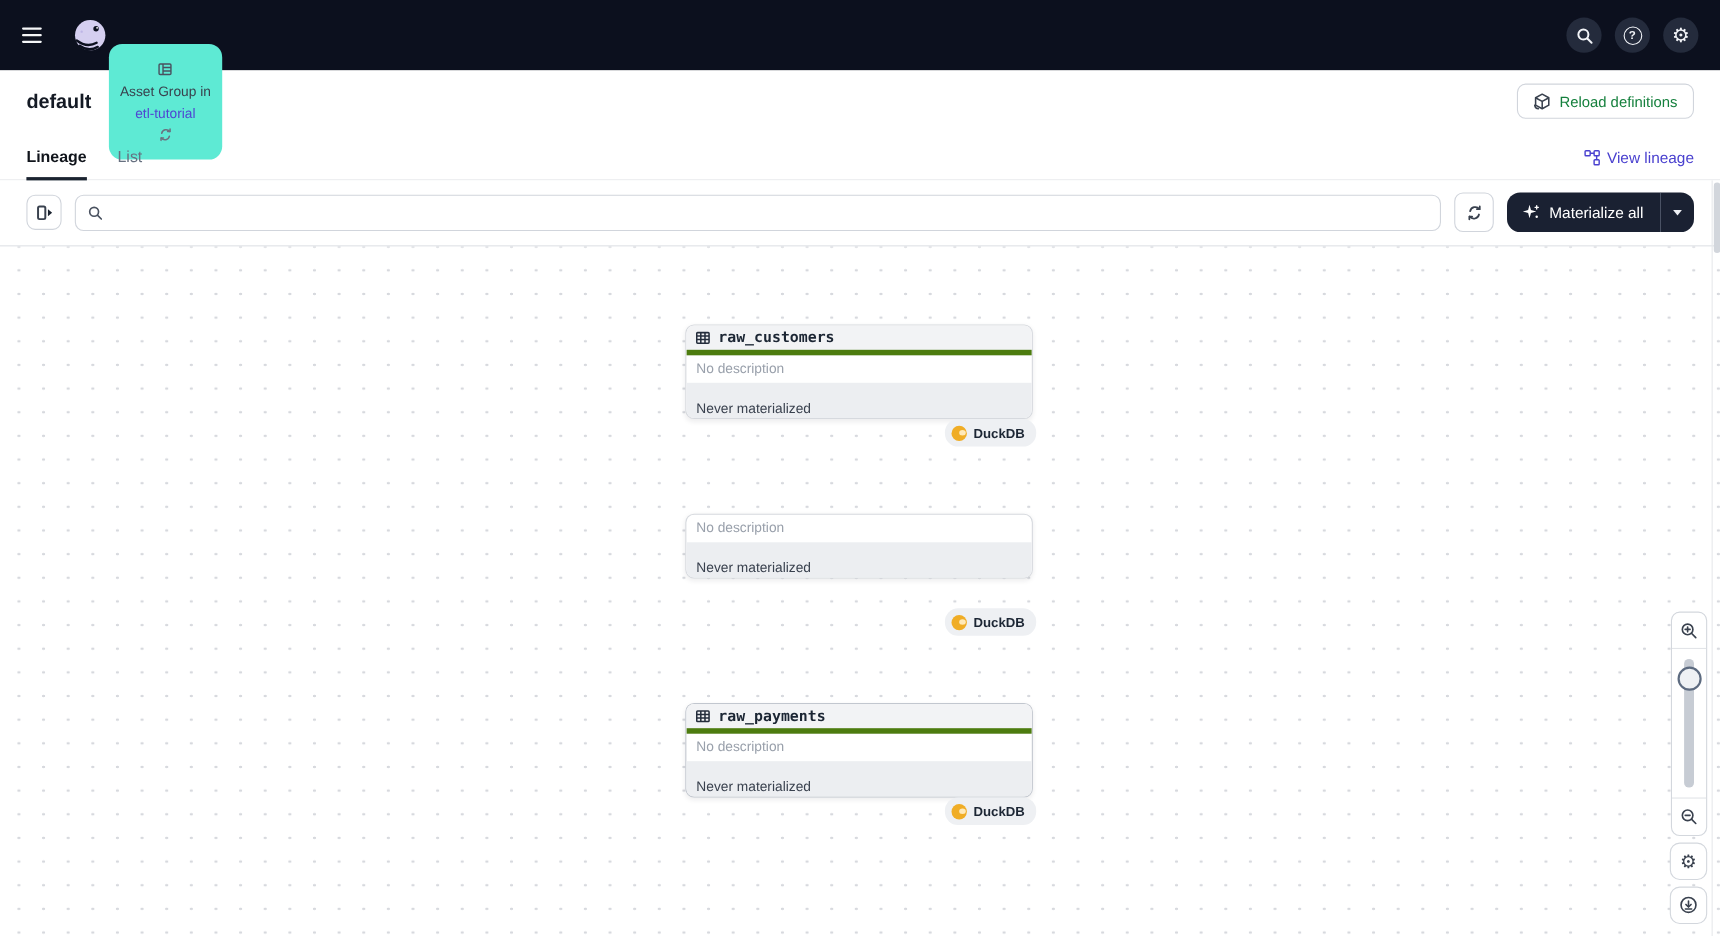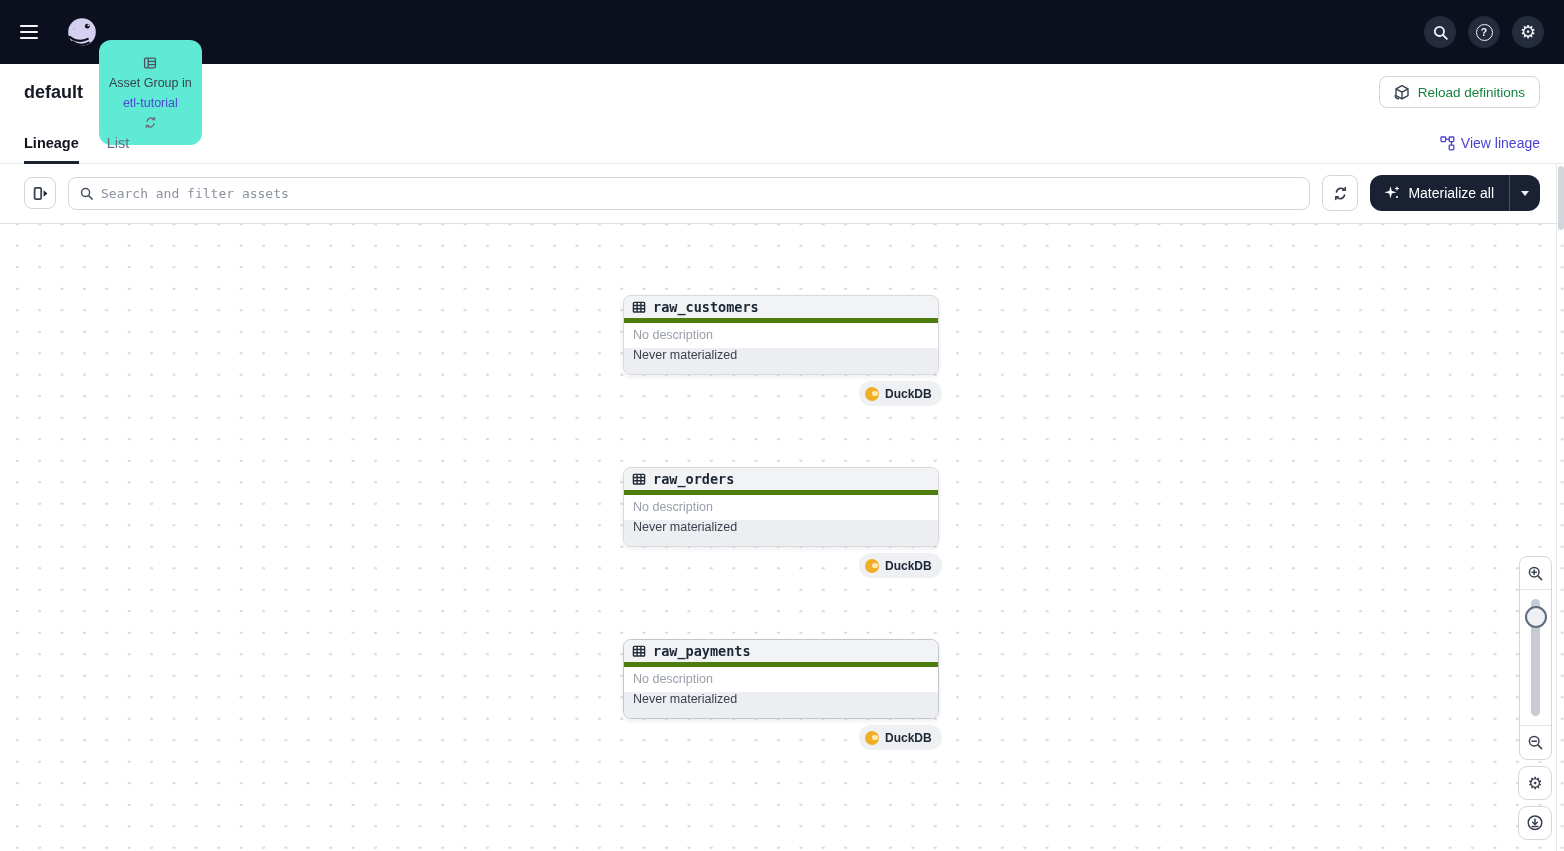--- a/index.html
+++ b/index.html
@@ -48,21 +48,21 @@
   
   .canvas { position:absolute; left:0; right:0; top:223px; bottom:0; border-top:1px solid #dfe2e6; background-color:#fff;
     background-image:radial-gradient(circle, #d7d9de 1.1px, rgba(0,0,0,0) 1.4px);
     background-size:22.4px 21.5px; background-position:6px 11px; }
 
   .asset-node { position:absolute; left:623px; width:316px; background:#fff; border:1px solid #d6d9de; border-radius:8px; box-shadow:0 2px 5px rgba(20,25,40,0.08); overflow:hidden; cursor:pointer; }
   .asset-node.hovered { border-color:#c2c7cf; }
   .node-header { display:flex; align-items:center; gap:7px; background:#f2f3f5; border-bottom:5px solid #4d7c0f; padding:4px 8px; height:27px; }
   .node-title { font-family:"DejaVu Sans Mono", monospace; font-size:13.5px; font-weight:700; color:#1c2634; }
   .node-desc { padding:5px 9px; font-size:12.5px; color:#99a0ab; height:25px; }
-  .node-status { padding:0 9px; font-size:12.5px; color:#39414e; background:#eceef1; border-top:0; height:26px; }
+  .node-status { padding:16px 9px; font-size:12.5px; color:#39414e; background:#eceef1; border-top:0; height:26px; }
 
   .kind-badge { position:absolute; display:flex; align-items:center; gap:6px; height:25px; padding:0 10px 0 6px; background:#eef0f3; border-radius:12px; font-size:12px; font-weight:700; color:#1c2634; cursor:pointer; }
   .duck-icon { width:14px; height:14px; border-radius:50%; background:#f0ad26; position:relative; display:inline-block; }
   .duck-icon::after { content:""; position:absolute; width:6px; height:4.6px; border-radius:50%; background:#ffe9b8; right:1.2px; top:4.7px; }
 
   
   .zoom-group { position:absolute; left:1519px; top:332px; width:33px; background:#fff; border:1px solid #d3d7dd; border-radius:8px; display:flex; flex-direction:column; }
   .zoom-seg { display:flex; align-items:center; justify-content:center; color:#39414e; cursor:pointer; }
   .zoom-seg.zin { height:33px; border-bottom:1px solid #e2e4e8; }
   .zoom-seg.zout { height:34px; border-top:1px solid #e2e4e8; }
@@ -179,21 +179,20 @@
         </svg>
     </span>
   </div>
   <div class="search-box">
     <span>
       <svg width="15" height="15" viewBox="0 0 16 16">
           <circle cx="7" cy="7" r="4.3" stroke="#4a5260" stroke-width="1.6" fill="none"></circle>
           <line x1="10.4" y1="10.4" x2="14" y2="14" stroke="#4a5260" stroke-width="1.6" stroke-linecap="round"></line>
         </svg>
     </span>
-    <input type="text" placeholder="Search and filter assets" style="">
   </div>
   <div class="refresh-btn">
     <span>
       <svg width="15" height="15" viewBox="0 0 13 13" fill="none" stroke="#39414e" stroke-width="1.4" stroke-linecap="round" stroke-linejoin="round">
           <path d="M3 5.2 a4.1 4.1 0 0 1 7.3-1.6"></path>
           <polyline points="10.6,1.4 10.6,3.6 8.4,3.6"></polyline>
           <path d="M10 7.8 a4.1 4.1 0 0 1-7.3 1.6"></path>
           <polyline points="2.4,11.6 2.4,9.4 4.6,9.4"></polyline>
         </svg>
     </span>
@@ -232,51 +231,39 @@
     </div>
     <div class="node-desc">No description</div>
     <div class="node-status">Never materialized</div>
   </div>
   <div class="kind-badge" style="top:157px; left:859px;">
     <span class="duck-icon"></span>
     <span>DuckDB</span>
   </div>
 
   <div class="asset-node" style="top:243px;">
+    <div class="node-desc">No description</div>
+    <div class="node-status">Never materialized</div>
+  </div>
+  <div class="kind-badge" style="top:329px; left:859px;">
+    <span class="duck-icon"></span>
+    <span>DuckDB</span>
+  </div>
+
+  <div class="asset-node hovered" style="top:415px;">
     <div class="node-header">
       <span>
         <svg width="14" height="14" viewBox="0 0 14 14" fill="none" stroke="#242d3c" stroke-width="1.4">
             <rect x="1.4" y="2.4" width="11.2" height="9.6" rx="0.8"></rect>
             <line x1="1.4" y1="5.5" x2="12.6" y2="5.5"></line>
             <line x1="1.4" y1="8.7" x2="12.6" y2="8.7"></line>
             <line x1="5.1" y1="2.4" x2="5.1" y2="12"></line>
             <line x1="8.9" y1="2.4" x2="8.9" y2="12"></line>
           </svg>
       </span>
-      <span class="node-title">raw_orders</span>
-    </div>
-    <div class="node-desc">No description</div>
-    <div class="node-status">Never materialized</div>
-  </div>
-  <div class="kind-badge" style="top:329px; left:859px;">
-    <span class="duck-icon"></span>
-    <span>DuckDB</span>
-  </div>
-
-  <div class="asset-node hovered" style="top:415px;">
-    <div class="node-header">
-      <span>
-        <svg width="14" height="14" viewBox="0 0 14 14" fill="none" stroke="#242d3c" stroke-width="1.4">
-            <rect x="1.4" y="2.4" width="11.2" height="9.6" rx="0.8"></rect>
-            <line x1="1.4" y1="5.5" x2="12.6" y2="5.5"></line>
-            <line x1="1.4" y1="8.7" x2="12.6" y2="8.7"></line>
-            <line x1="5.1" y1="2.4" x2="5.1" y2="12"></line>
-            <line x1="8.9" y1="2.4" x2="8.9" y2="12"></line>
-          </svg>
-      </span>
       <span class="node-title">raw_payments</span>
     </div>
     <div class="node-desc">No description</div>
     <div class="node-status">Never materialized</div>
   </div>
   <div class="kind-badge" style="top:501px; left:859px;">
     <span class="duck-icon"></span>
     <span>DuckDB</span>
   </div>
 

